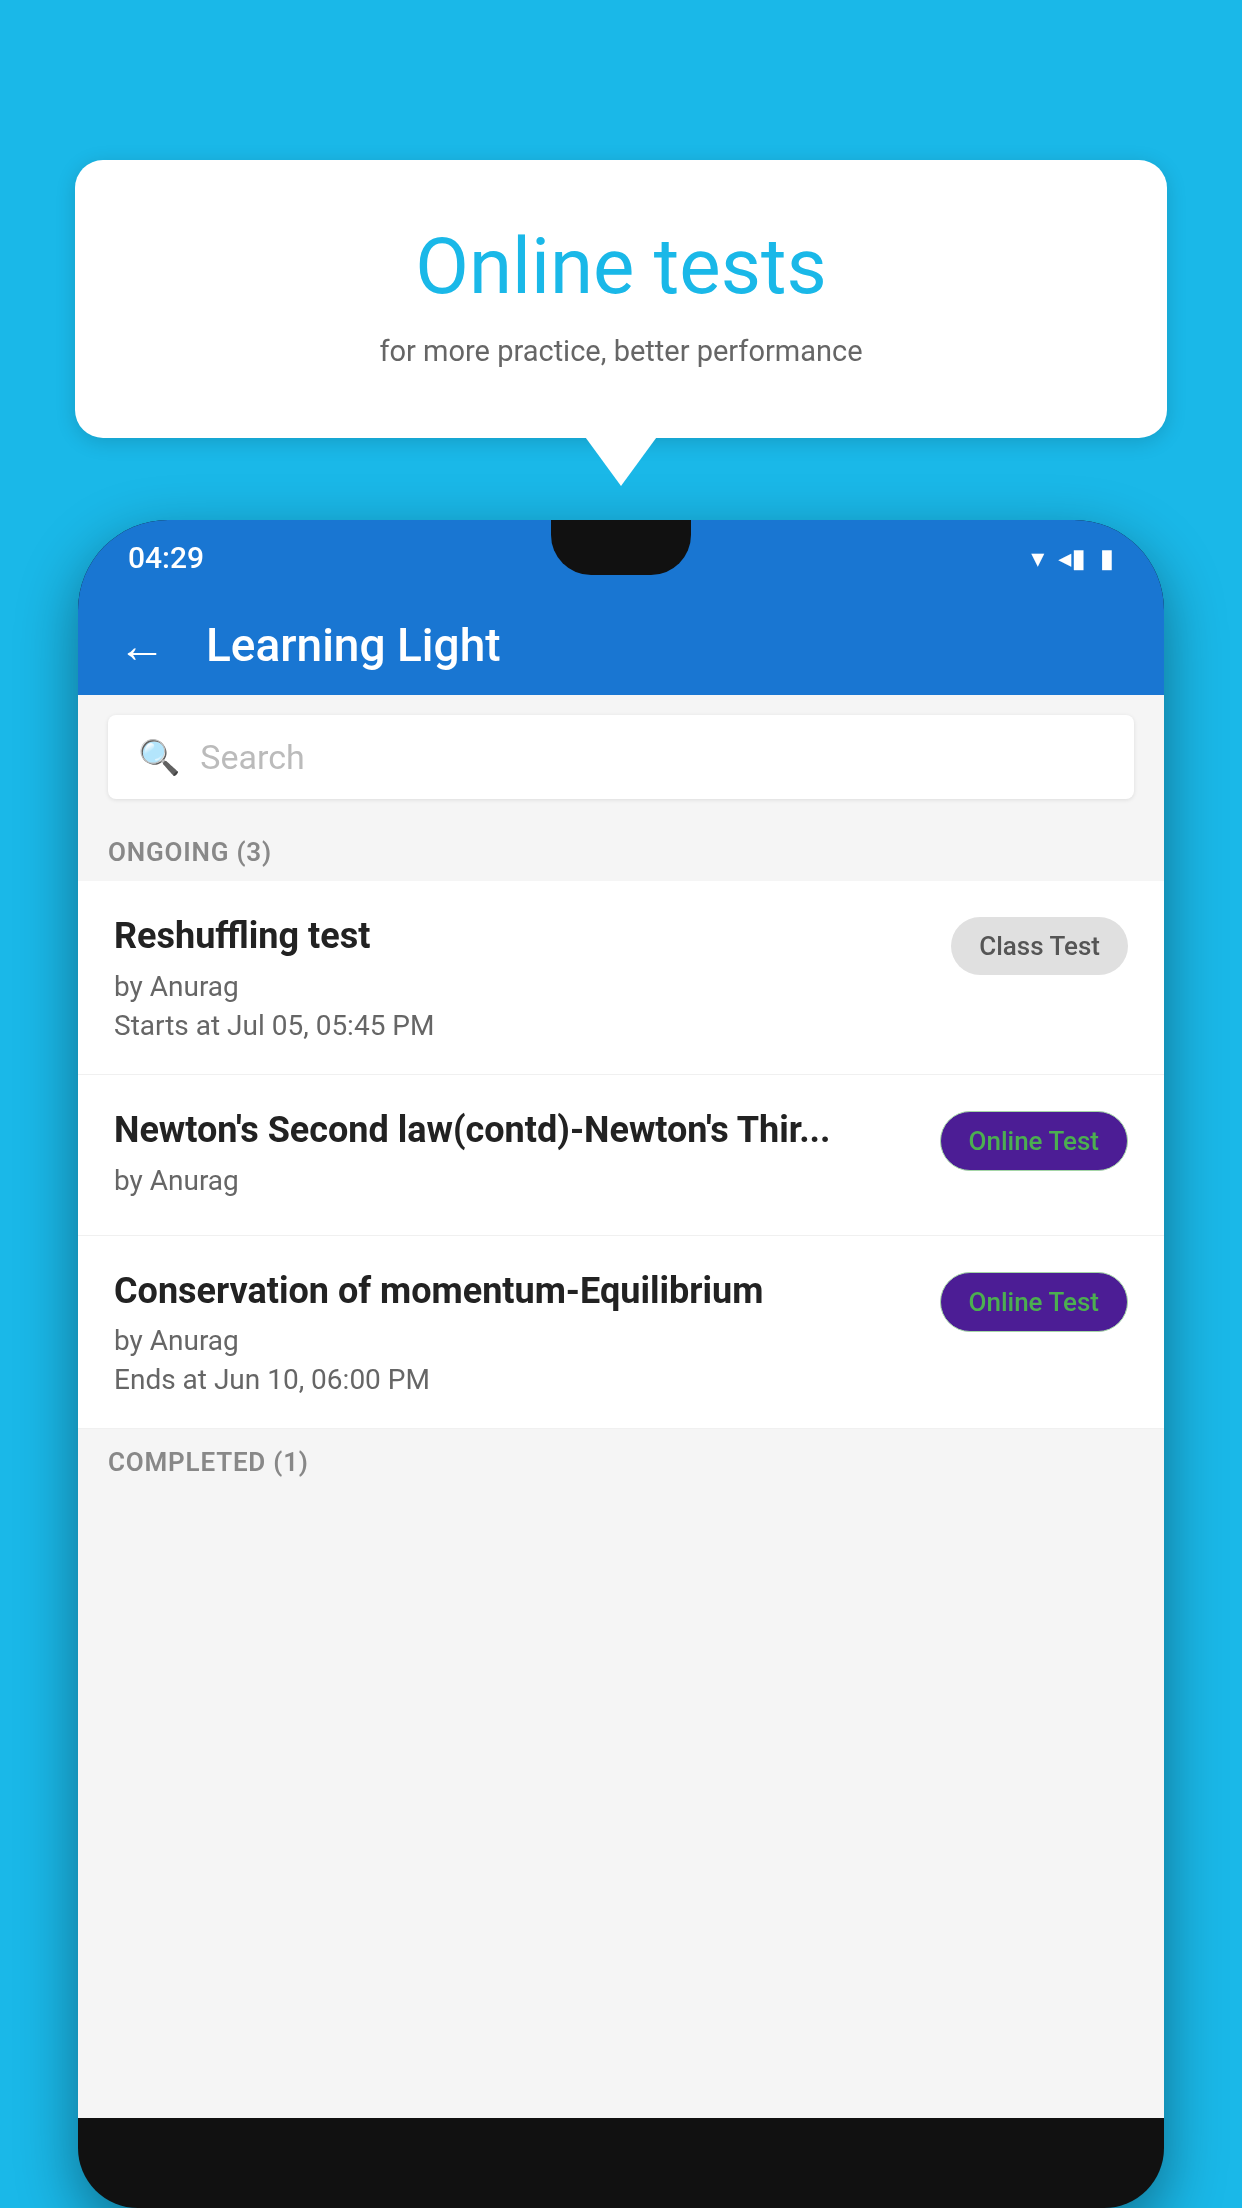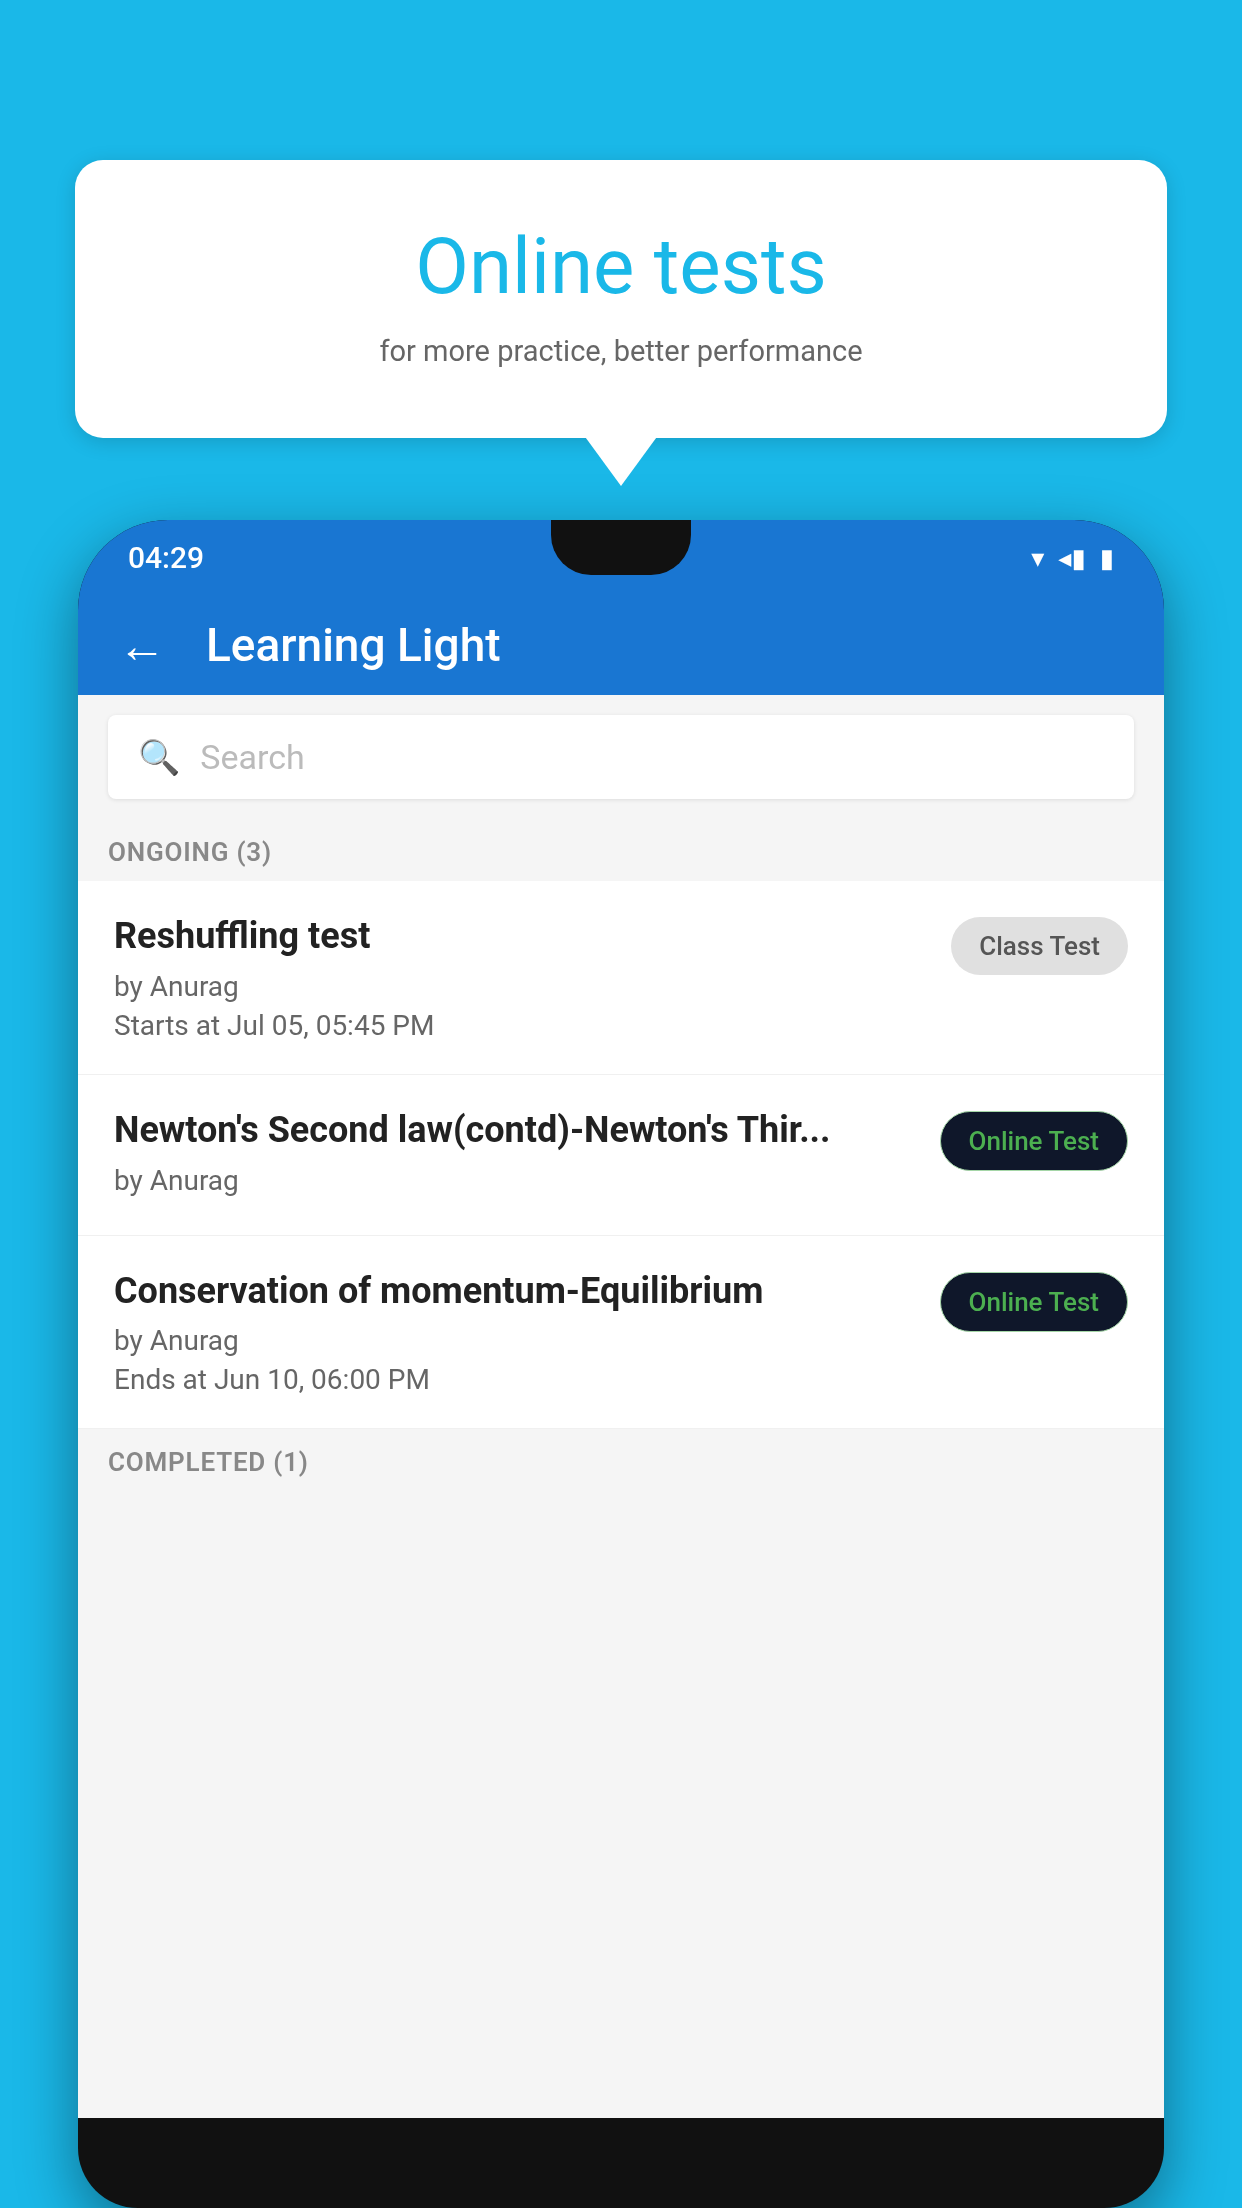--- a/index.html
+++ b/index.html
@@ -250,21 +250,21 @@
       flex-shrink: 0;
       margin-top: 4px;
     }
 
     .badge-class {
       background: #e0e0e0;
       color: #555;
     }
 
     .badge-online {
-      background: #0f172a;
+      background: #4c1d95;
       color: #4caf50;
       border: 1.5px solid #a5d6a7;
     }
 
     
     .completed-section {
       background: #f5f5f5;
       padding: 18px 30px 14px;
       font-size: 26px;
       color: #888;

